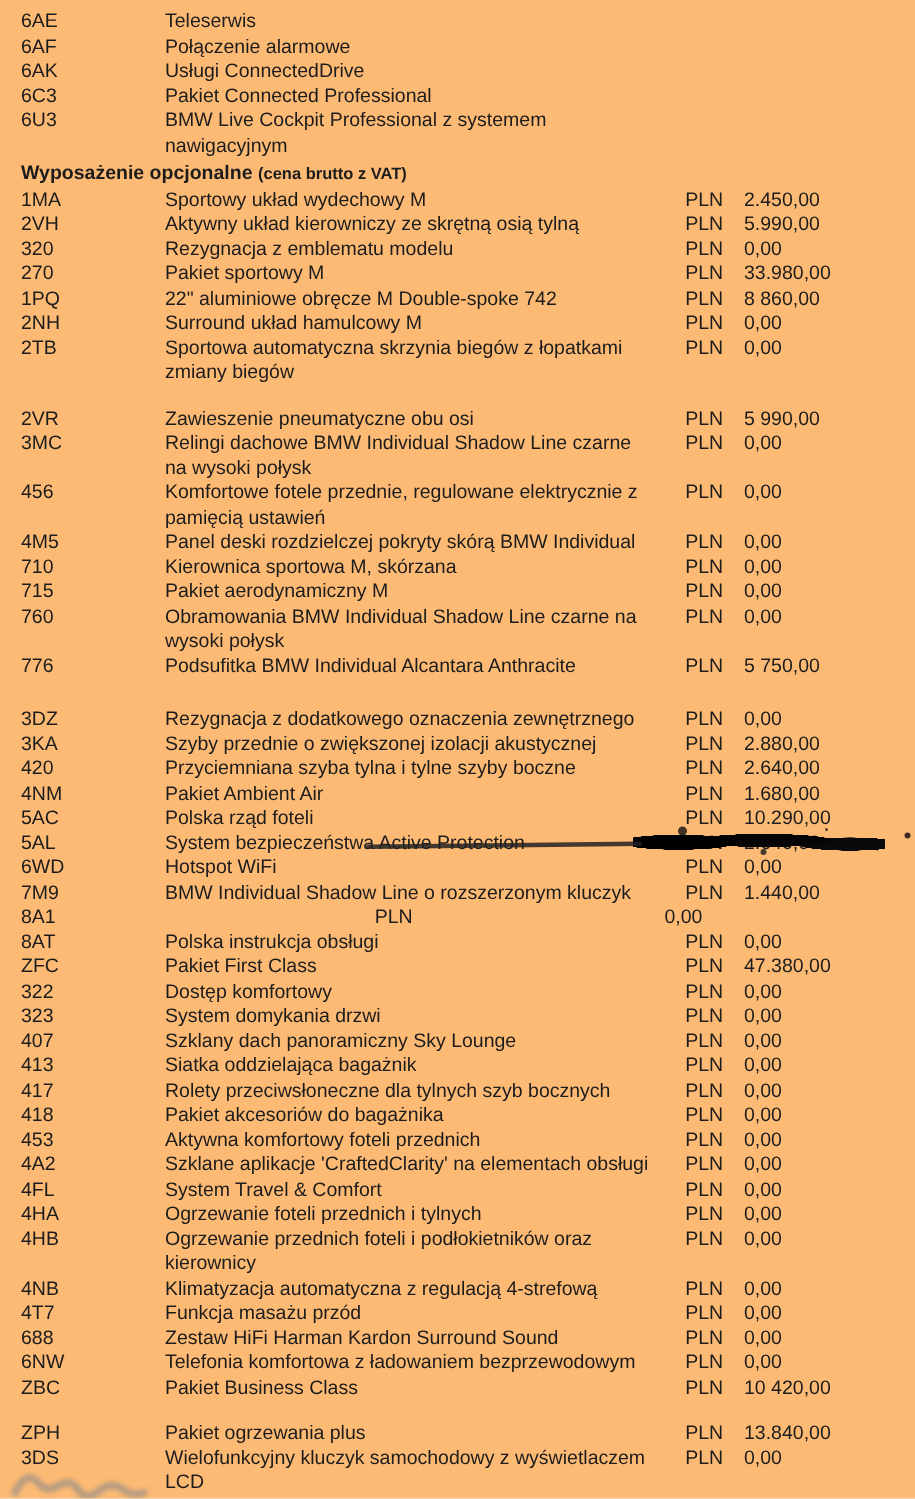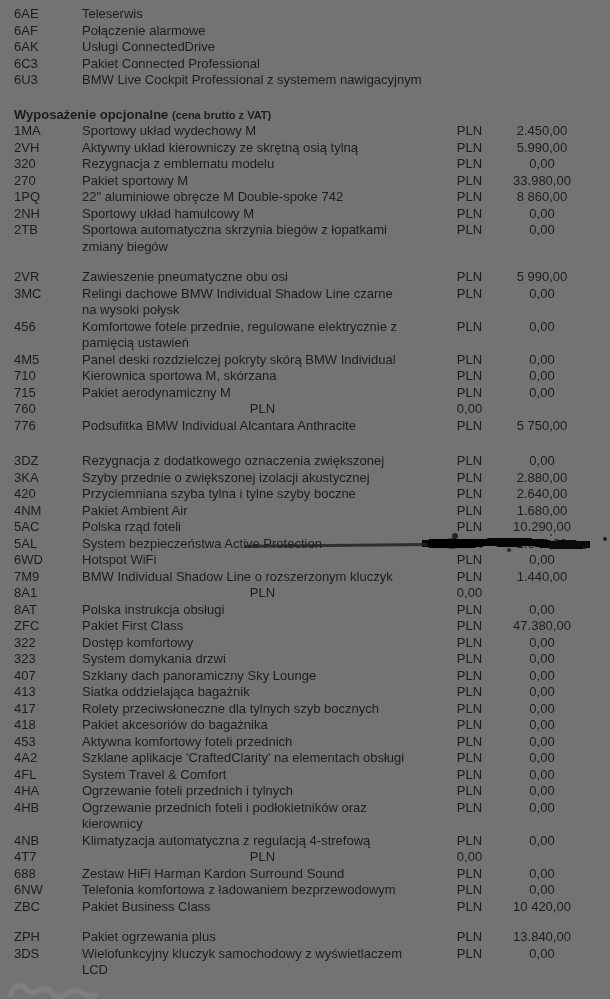--- a/index.html
+++ b/index.html
@@ -1,40 +1,40 @@
 <!DOCTYPE html>
 <html><head>
 <meta charset="utf-8">
 <style>
   html,body{margin:0;padding:0;background:#e8e8e8;}
   .page{
     position:relative;
     width:610px;height:999px;
     margin:0 auto;
-    background:#737373;
+    background:#fdba74;
     overflow:hidden;
     font-family:"Liberation Sans","DejaVu Sans",sans-serif;
     font-size:13px;
     line-height:16.5px;
     color:#1c1c1c;
     box-sizing:border-box;
     padding:6px 22px 0 14px;
   }
   .row{
     display:grid;
     grid-template-columns:68px 361px 53px 1fr;
     align-items:start;
     position:relative;
   }
   .code{white-space:nowrap;}
-  .desc{white-space:pre-line;}
+  .desc{white-space:pre-line;margin-left:28px;}
   .cur{white-space:nowrap;text-align:center;}
-  .price{text-align:center;white-space:nowrap;}
+  .price{text-align:left;white-space:nowrap;}
   .section-header{
-    margin-top:18px;
+    margin-top:2px;
     font-weight:bold;
   }
   .section-header .sub{
     font-size:11px;
   }
   .group + .group{margin-top:14px;}
   .group:nth-child(3){margin-top:19px;}
   #options-list{margin-top:0;}
   .section-header + #options-list{margin-top:0;}
   
@@ -146,21 +146,21 @@
     <span class="price">33.980,00</span>
   </div>
         <div class="row">
     <span class="code">1PQ</span>
     <span class="desc">22" aluminiowe obręcze M Double-spoke 742</span>
     <span class="cur">PLN</span>
     <span class="price">8 860,00</span>
   </div>
         <div class="row">
     <span class="code">2NH</span>
-    <span class="desc">Sportowy układ hamulcowy M</span>
+    <span class="desc">Surround układ hamulcowy M</span>
     <span class="cur">PLN</span>
     <span class="price">0,00</span>
   </div>
         <div class="row">
     <span class="code">2TB</span>
     <span class="desc">Sportowa automatyczna skrzynia biegów z łopatkami
 zmiany biegów</span>
     <span class="cur">PLN</span>
     <span class="price">0,00</span>
   </div>
@@ -199,34 +199,36 @@
     <span class="price">0,00</span>
   </div>
         <div class="row">
     <span class="code">715</span>
     <span class="desc">Pakiet aerodynamiczny M</span>
     <span class="cur">PLN</span>
     <span class="price">0,00</span>
   </div>
         <div class="row">
     <span class="code">760</span>
+    <span class="desc">Obramowania BMW Individual Shadow Line czarne na
+wysoki połysk</span>
     <span class="cur">PLN</span>
     <span class="price">0,00</span>
   </div>
         <div class="row">
     <span class="code">776</span>
     <span class="desc">Podsufitka BMW Individual Alcantara Anthracite</span>
     <span class="cur">PLN</span>
     <span class="price">5 750,00</span>
   </div>
       </div>
       <div class="group">
         <div class="row">
     <span class="code">3DZ</span>
-    <span class="desc">Rezygnacja z dodatkowego oznaczenia zwiększonej</span>
+    <span class="desc">Rezygnacja z dodatkowego oznaczenia zewnętrznego</span>
     <span class="cur">PLN</span>
     <span class="price">0,00</span>
   </div>
         <div class="row">
     <span class="code">3KA</span>
     <span class="desc">Szyby przednie o zwiększonej izolacji akustycznej</span>
     <span class="cur">PLN</span>
     <span class="price">2.880,00</span>
   </div>
         <div class="row">
@@ -351,20 +353,21 @@
     <span class="price">0,00</span>
   </div>
         <div class="row">
     <span class="code">4NB</span>
     <span class="desc">Klimatyzacja automatyczna z regulacją 4-strefową</span>
     <span class="cur">PLN</span>
     <span class="price">0,00</span>
   </div>
         <div class="row">
     <span class="code">4T7</span>
+    <span class="desc">Funkcja masażu przód</span>
     <span class="cur">PLN</span>
     <span class="price">0,00</span>
   </div>
         <div class="row">
     <span class="code">688</span>
     <span class="desc">Zestaw HiFi Harman Kardon Surround Sound</span>
     <span class="cur">PLN</span>
     <span class="price">0,00</span>
   </div>
         <div class="row">

